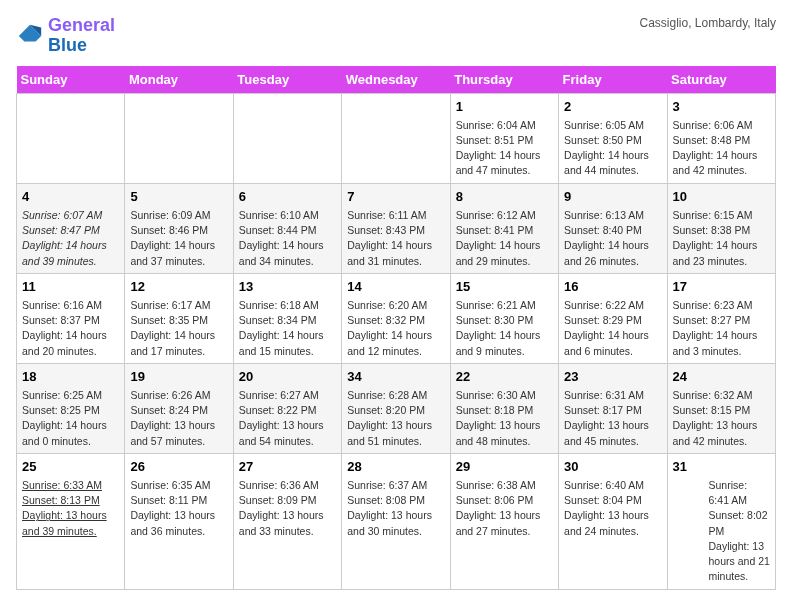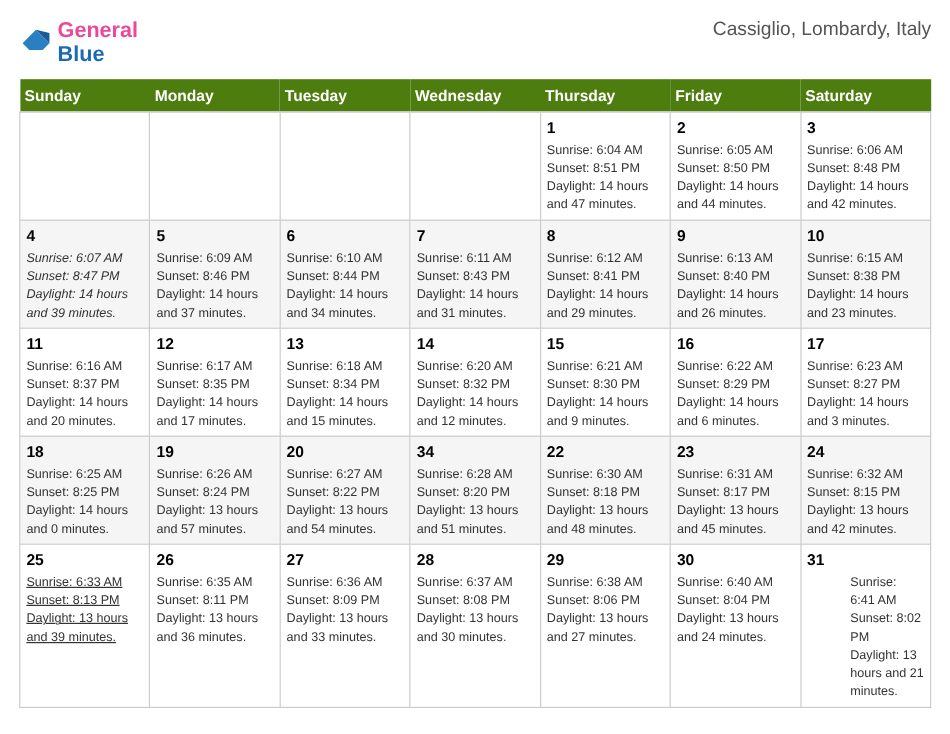--- a/index.html
+++ b/index.html
@@ -19,45 +19,45 @@
     .logo {
       display: flex;
       align-items: center;
       gap: 4px;
     }
     .logo-text {
       font-size: 18px;
       font-weight: bold;
       line-height: 1.1;
     }
-    .logo-text .general { color: #ec4899; }
+    .logo-text .general { color: #8b5cf6; }
     .logo-text .blue { color: #1a6bb5; }
     .logo-icon {
       width: 28px;
       height: 28px;
     }
     .title-block {
       text-align: right;
     }
     .main-title {
       font-size: 36px;
       font-weight: bold;
       color: #333;
     }
     .subtitle {
-      font-size: 16px;
+      font-size: 12px;
       color: #555;
     }
     table {
       width: 100%;
       border-collapse: collapse;
       font-size: 11px;
     }
     thead tr th {
-      background-color: #4d7c0f;
+      background-color: #d946ef;
       color: white;
       padding: 6px 4px;
       text-align: left;
       font-size: 13px;
       font-weight: bold;
     }
     tbody tr td {
       border: 1px solid #ccc;
       vertical-align: top;
       padding: 4px 5px;

